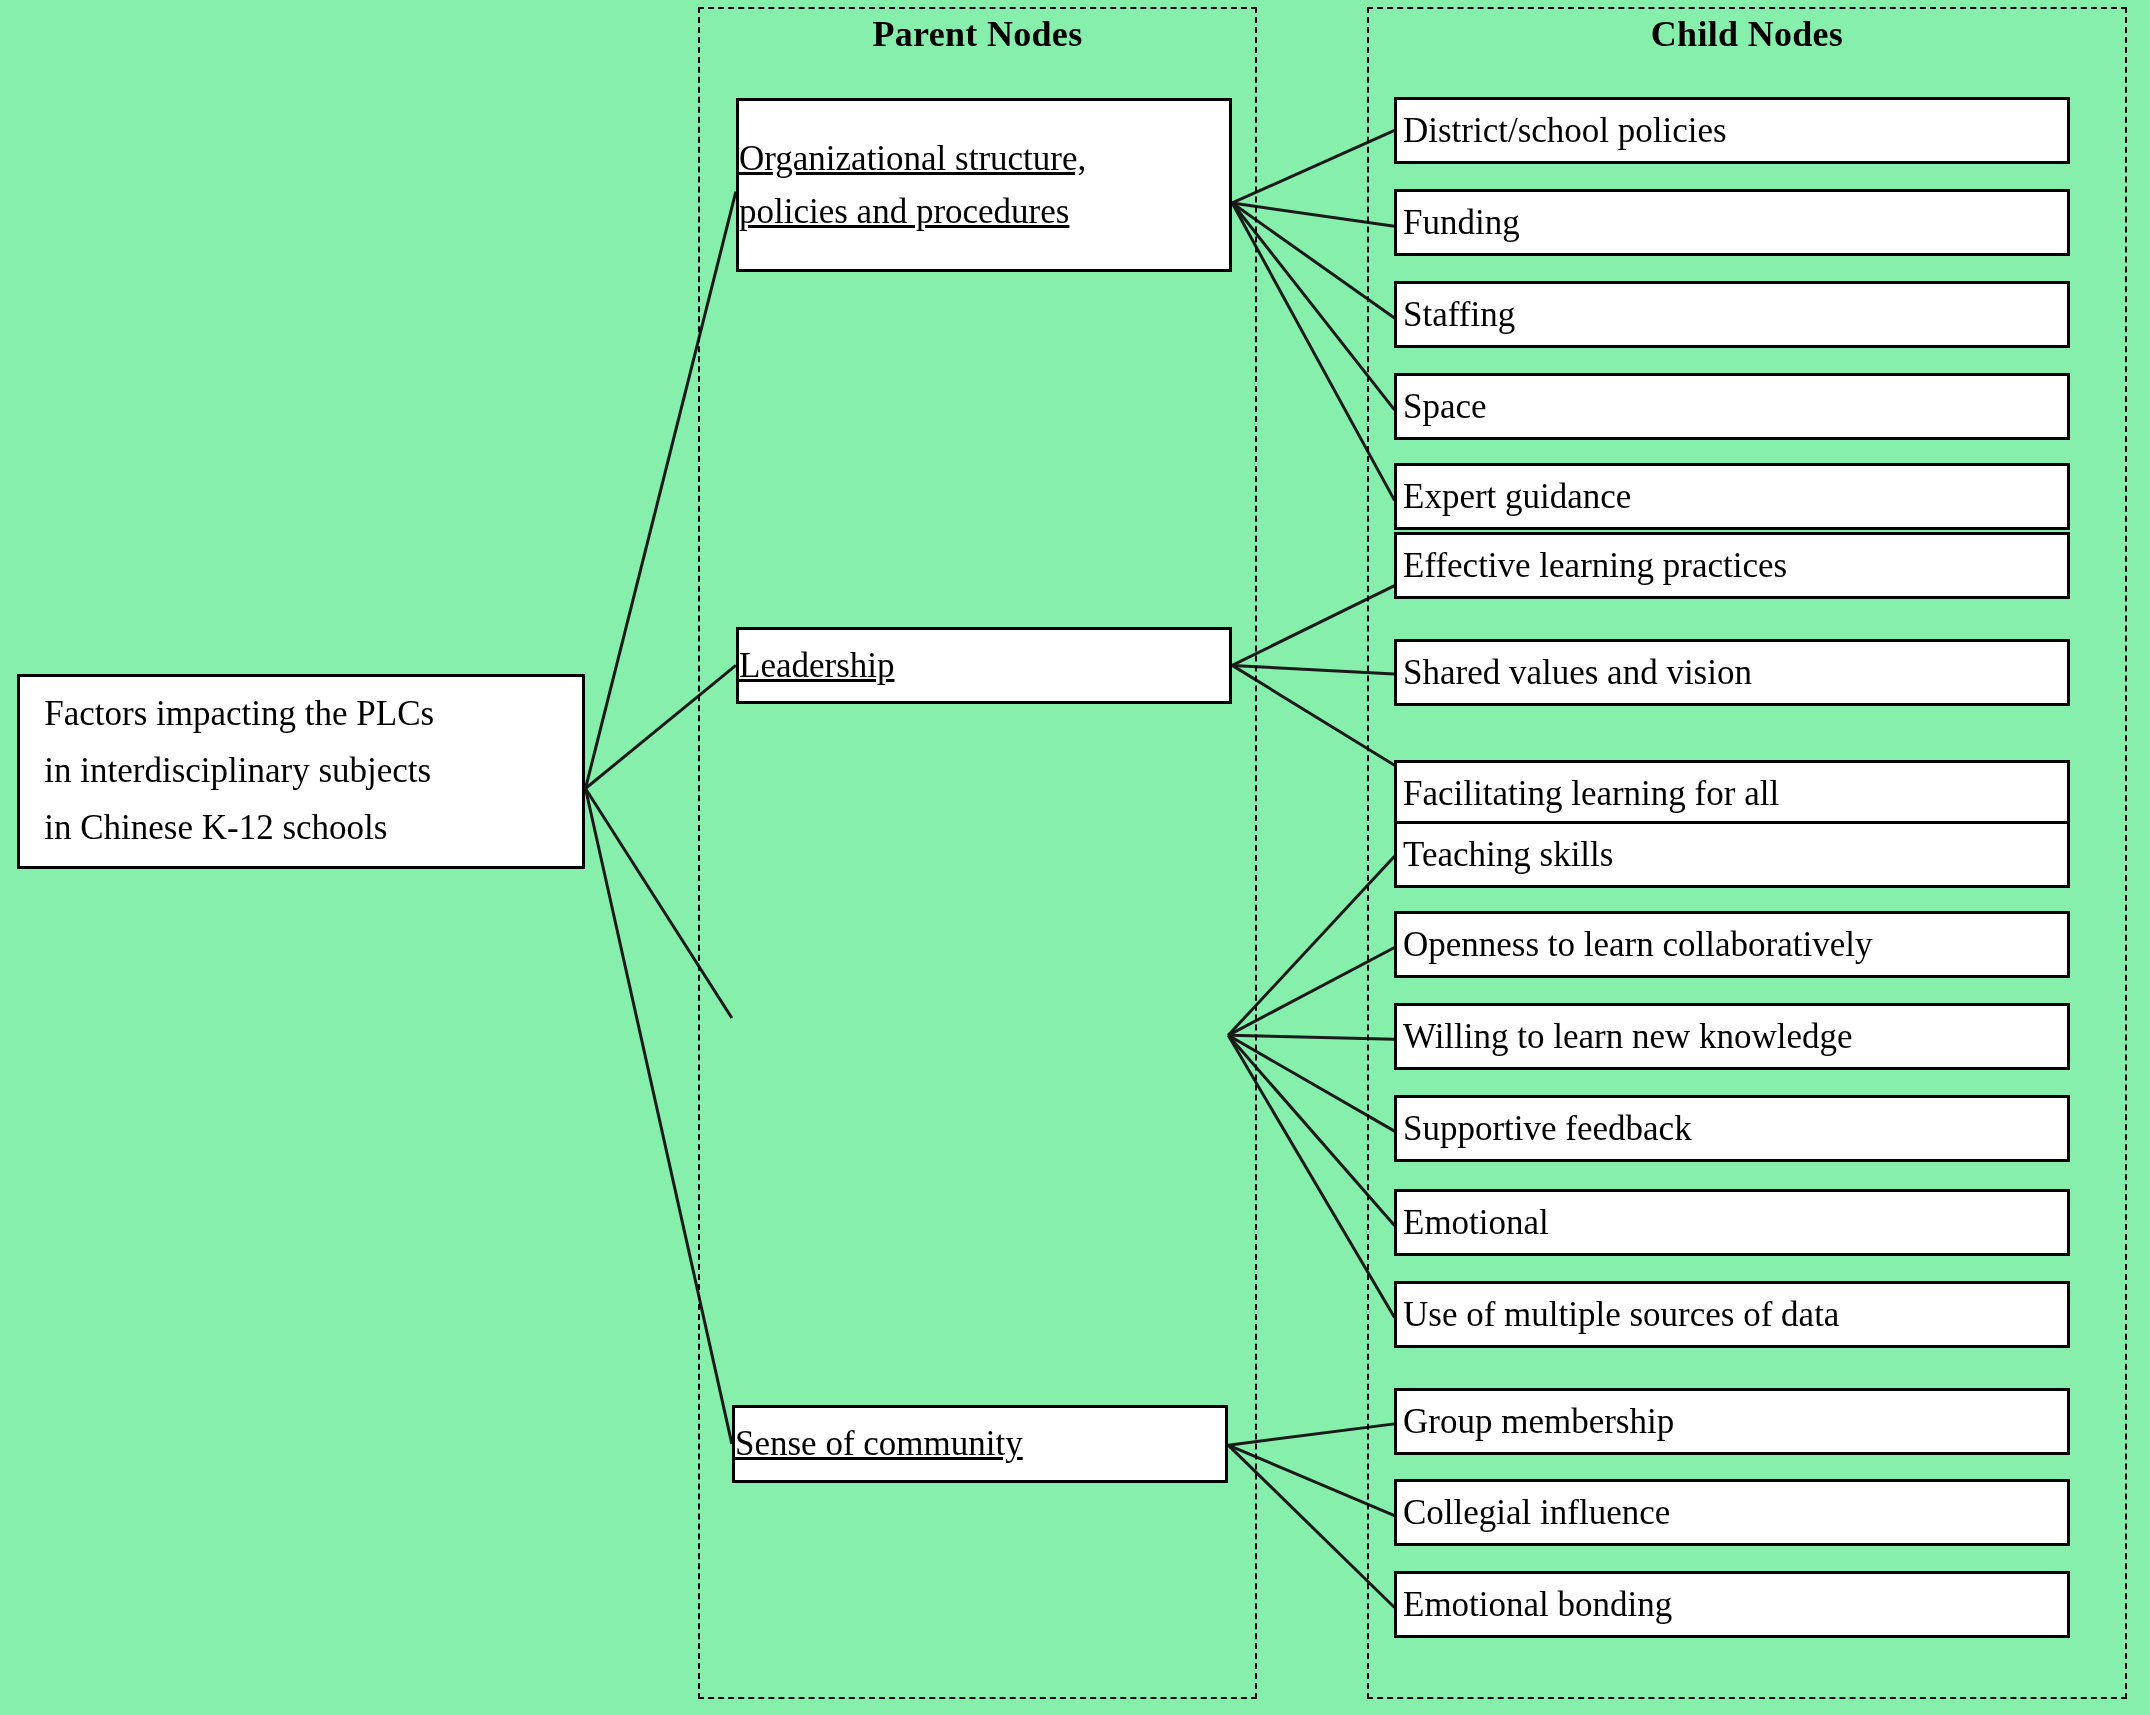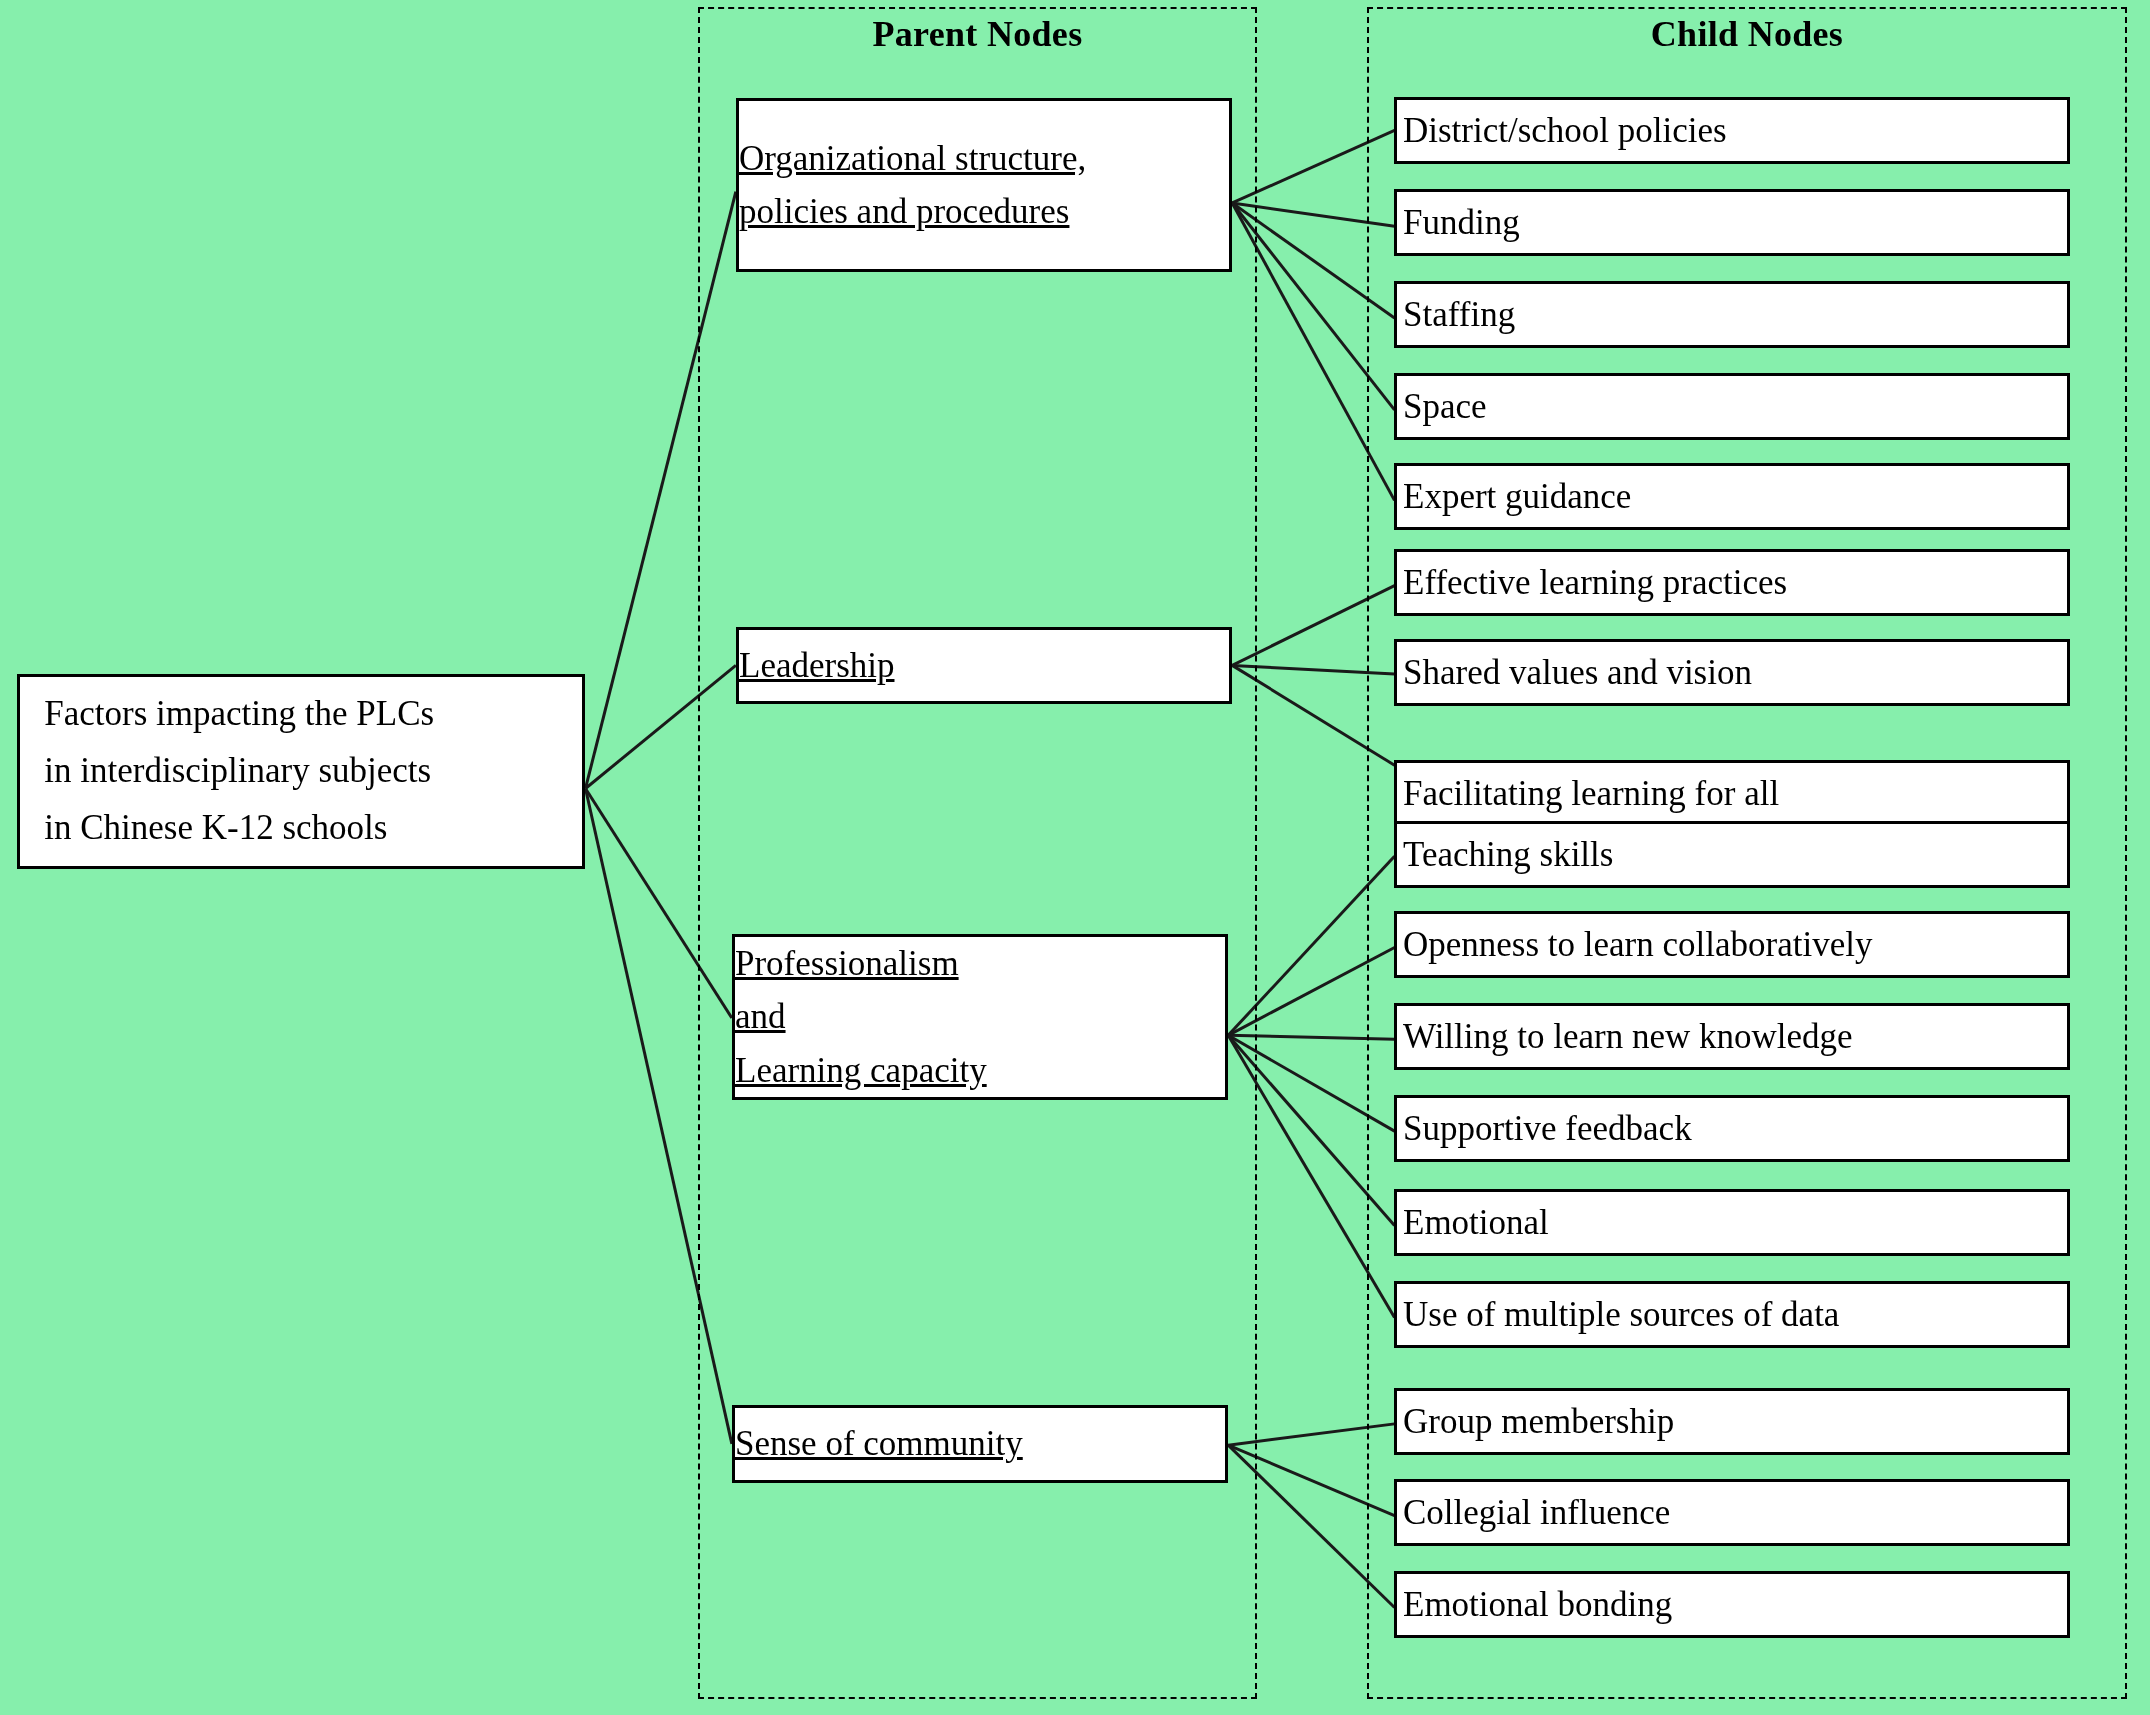--- a/index.html
+++ b/index.html
@@ -82,46 +82,41 @@
 in Chinese K-12 schools</span>
   </div>
 
   <div class="node node-center" id="parent-0">
     <span class="node-text ctr">Organizational structure,
 policies and procedures</span>
   </div>
   <div class="node node-center" id="parent-1">
     <span class="node-text ctr">Leadership</span>
   </div>
-  <div class="node node-center" id="parent-2">
-    <span class="node-text ctr">Professionalism
-and
-Learning capacity</span>
-  </div>
   <div class="node node-center" id="parent-3">
     <span class="node-text ctr">Sense of community</span>
   </div>
 
   <div class="node child" style="top:97px;">
     <span class="node-text pad-left">District/school policies</span>
   </div>
   <div class="node child" style="top:189px;">
     <span class="node-text pad-left">Funding</span>
   </div>
   <div class="node child" style="top:281px;">
     <span class="node-text pad-left">Staffing</span>
   </div>
   <div class="node child" style="top:373px;">
     <span class="node-text pad-left">Space</span>
   </div>
   <div class="node child" style="top:463px;">
     <span class="node-text pad-left">Expert guidance</span>
   </div>
 
-  <div class="node child" style="top:549px;">
+  <div class="node child" style="top:532px;">
     <span class="node-text pad-left">Effective learning practices</span>
   </div>
   <div class="node child" style="top:639px;">
     <span class="node-text pad-left">Shared values and vision</span>
   </div>
   <div class="node child" style="top:760px;">
     <span class="node-text pad-left">Facilitating learning for all</span>
   </div>
 
   <div class="node child" style="top:821px;">

